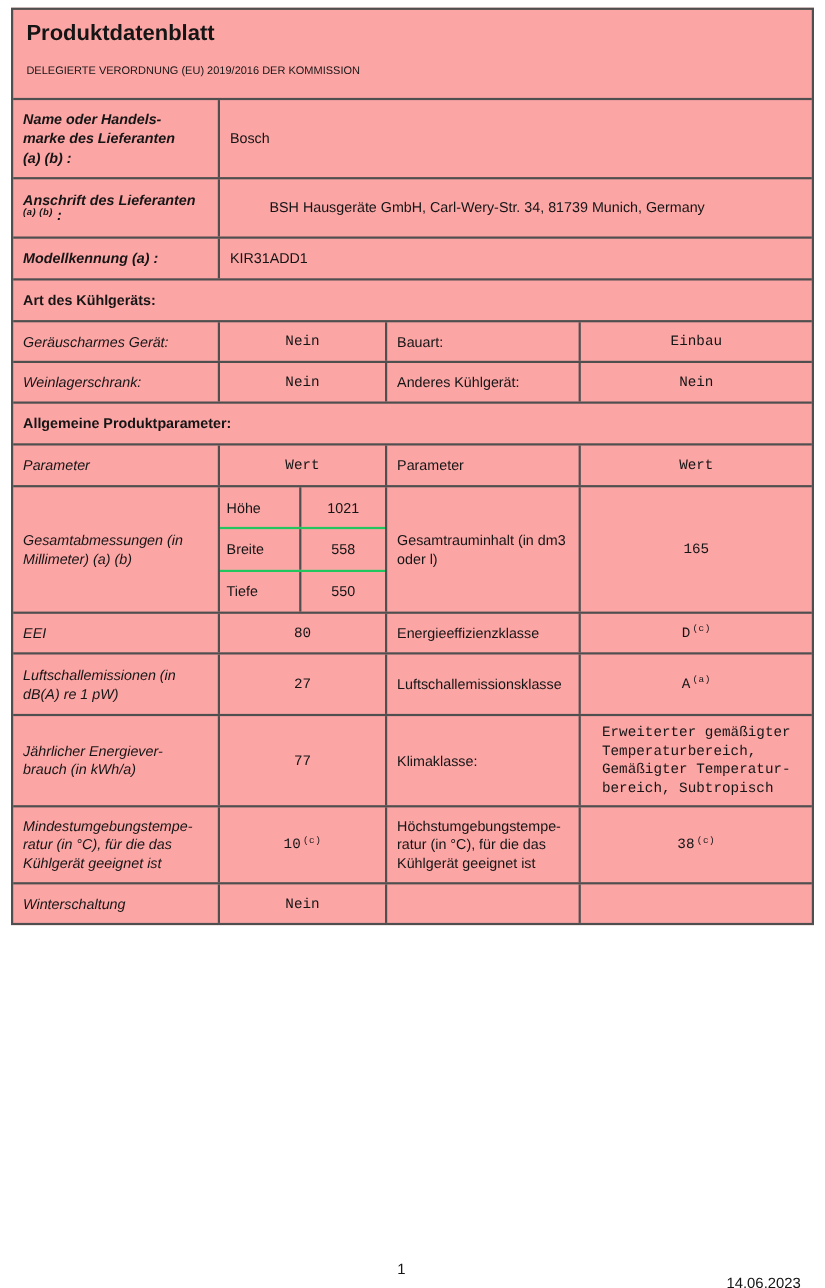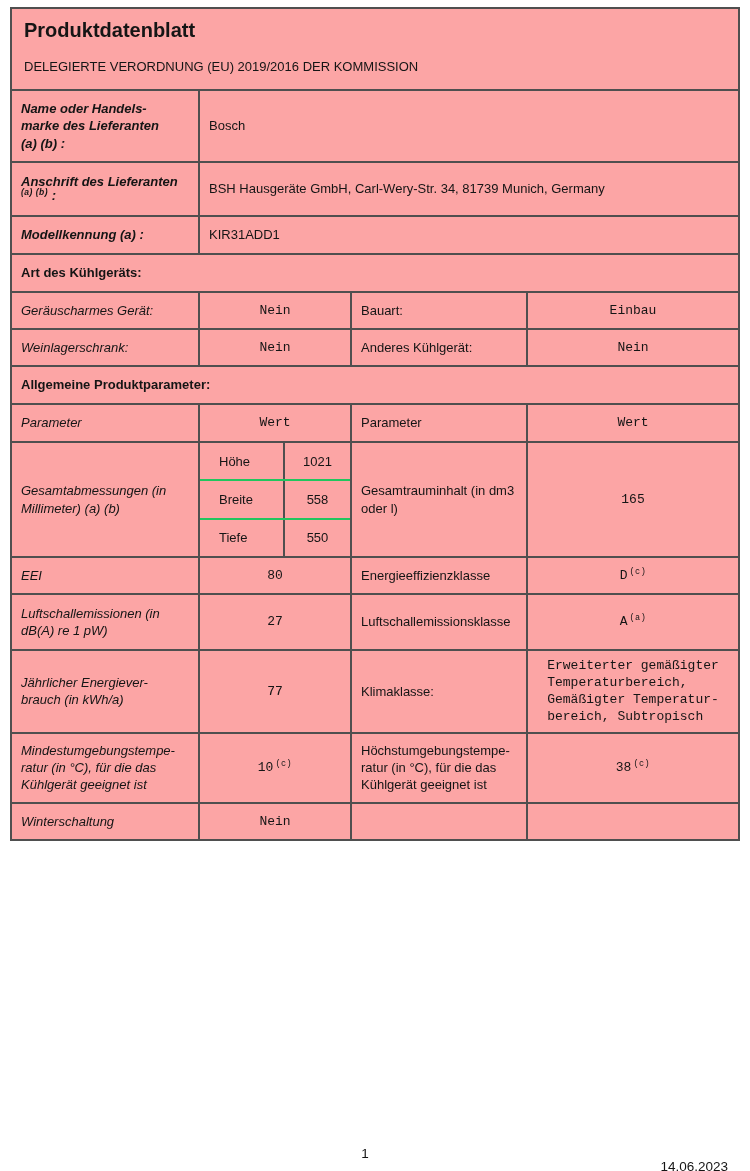--- a/index.html
+++ b/index.html
@@ -22,40 +22,40 @@
   .w1 { width:188px; border-right:2px solid #4f4f4f;font-style:italic; }
   .w2 { width:152px; border-right:2px solid #4f4f4f; }
   .w3 { width:176px; border-right:2px solid #4f4f4f; }
   .w4 { flex:1; }
   .grow { flex:1; }
   .bold { font-weight:bold; }
   .val { text-align:left; align-items:center;font-family:Liberation Mono, monospace; }
   .pre { white-space:pre-line; }
   .title-band { display:block; padding:9px 12px 12px 12px; }
   .doc-title { font-size:20px; font-weight:bold; line-height:1.2; }
-  .doc-subtitle { font-size:13px; margin-top:17px; }
+  .doc-subtitle { font-size:10px; margin-top:17px; }
   sup.fn { font-size:8.5px; vertical-align:super; letter-spacing:0.5px; }
   .val sup.fn { margin-left:2px; }
   
   .h-title { min-height:80px; }
   .h-name { min-height:72px; }
-  .h-addr { min-height:54px; }
+  .h-addr { min-height:54px;gap:36px; }
   .h-model { min-height:38px; }
   .h-heading { min-height:38px; }
   .h-simple { min-height:37px; }
   .h-colhead { min-height:38px; }
   .h-dims { min-height:115px; }
   .h-luft { min-height:56px; }
   .h-energy { min-height:81px; }
   .h-temp { min-height:70px; }
   
   .subtable { padding:0; display:flex; flex-direction:column; justify-content:stretch; }
   .subrow { flex:1; display:flex; border-top:2px solid #22c55e; }
   .subrow.first { border-top:none; }
-  .subname { width:85px; border-right:2px solid #4f4f4f; display:flex; align-items:center; padding:4px 19px; }
+  .subname { width:74px; border-right:2px solid #4f4f4f; display:flex; align-items:center; padding:4px 6px; }
   .subval { flex:1; display:flex; align-items:center; justify-content:center; padding:4px 4px; }
   .addr-sup-line { display:block; line-height:1; }
   .footer { position:absolute; left:0; top:1146px; width:750px; font-size:13.5px; }
   .page-num { position:absolute; left:0; width:730px; text-align:center; }
   .footer-date { position:absolute; right:22px; top:13px; }
 </style>
 </head>
 <body>
 
 <div class="sheet">

